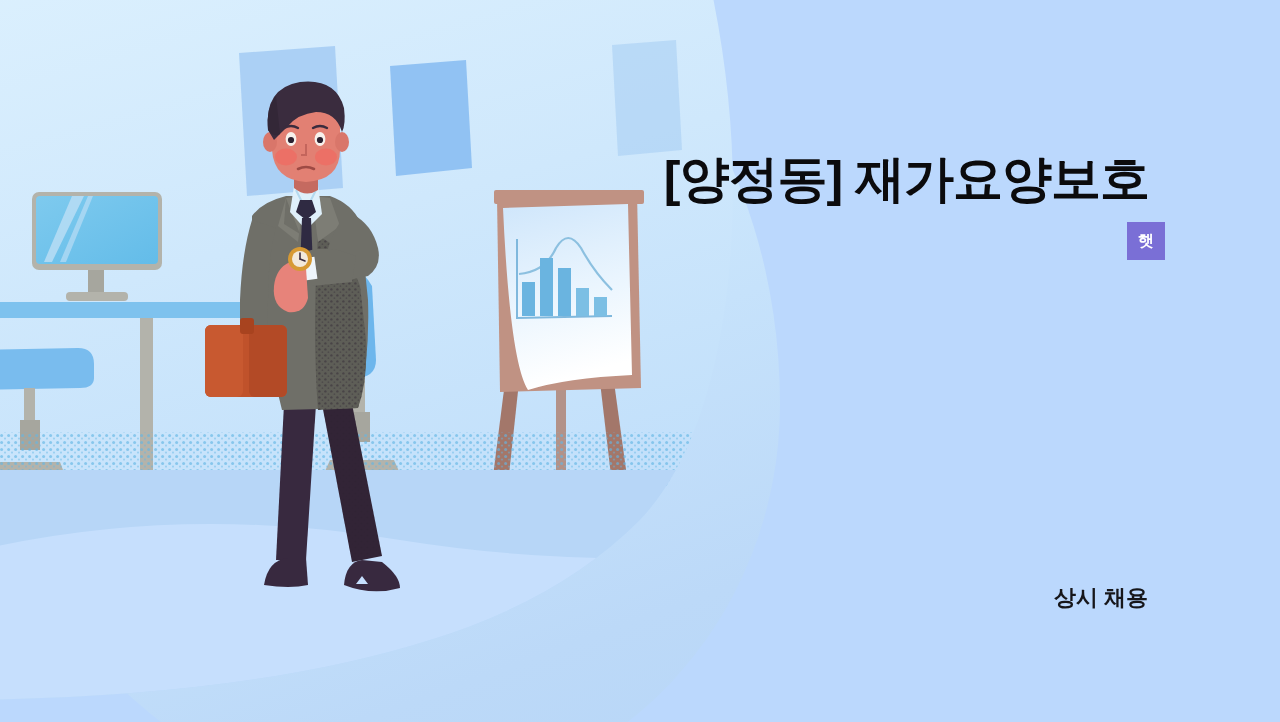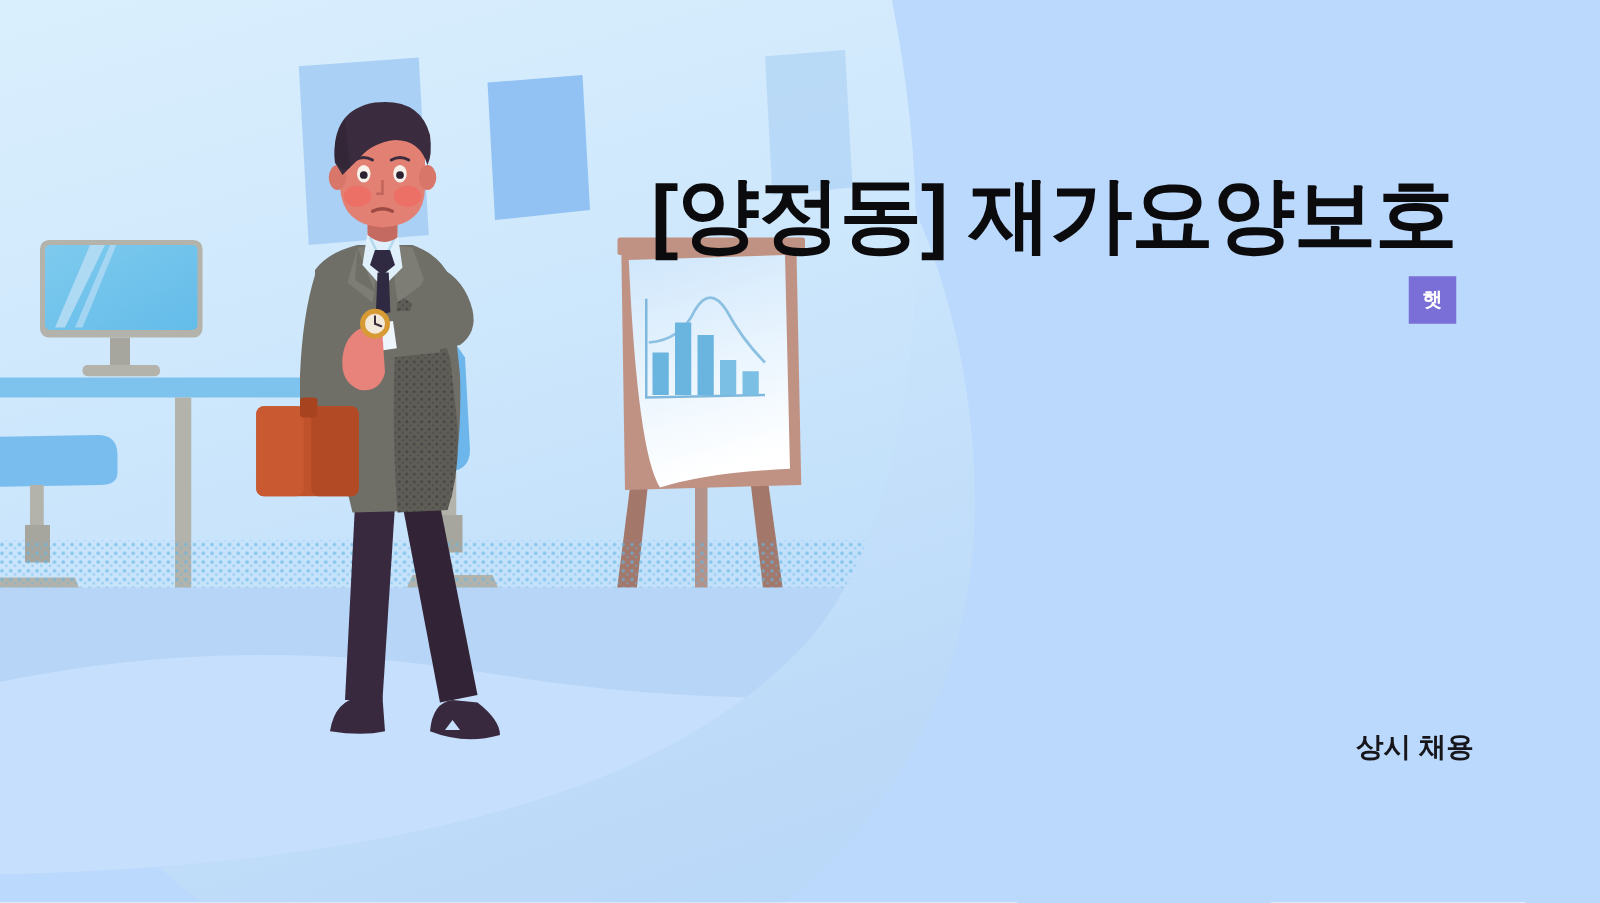--- a/index.html
+++ b/index.html
@@ -50,22 +50,22 @@
 
   
   .text-block {
     position: absolute;
     right: 115px;
     top: 136px;
     width: 700px;
     text-align: right;
   }
   .title {
-    margin: 0;
-    font-size: 66px;
+    margin: 16px;
+    font-size: 50px;
     line-height: 1.08;
     font-weight: 700;
     letter-spacing: -1px;
     color: #0b0b0d;
     white-space: nowrap;
   }
   .company-row {
     margin-top: 14px;
     display: flex;
     align-items: center;
@@ -87,21 +87,21 @@
   .company-name {
     font-size: 30px;
     font-weight: 700;
     color: #111114;
     letter-spacing: -0.5px;
     white-space: nowrap;
   }
 
   .hire-status {
     position: absolute;
-    right: 101px;
+    right: 132px;
     top: 583px;
     font-size: 22px;
     font-weight: 700;
     color: #16161a;
     letter-spacing: 0px;
     white-space: nowrap;
   }
 </style>
 </head>
 <body>

